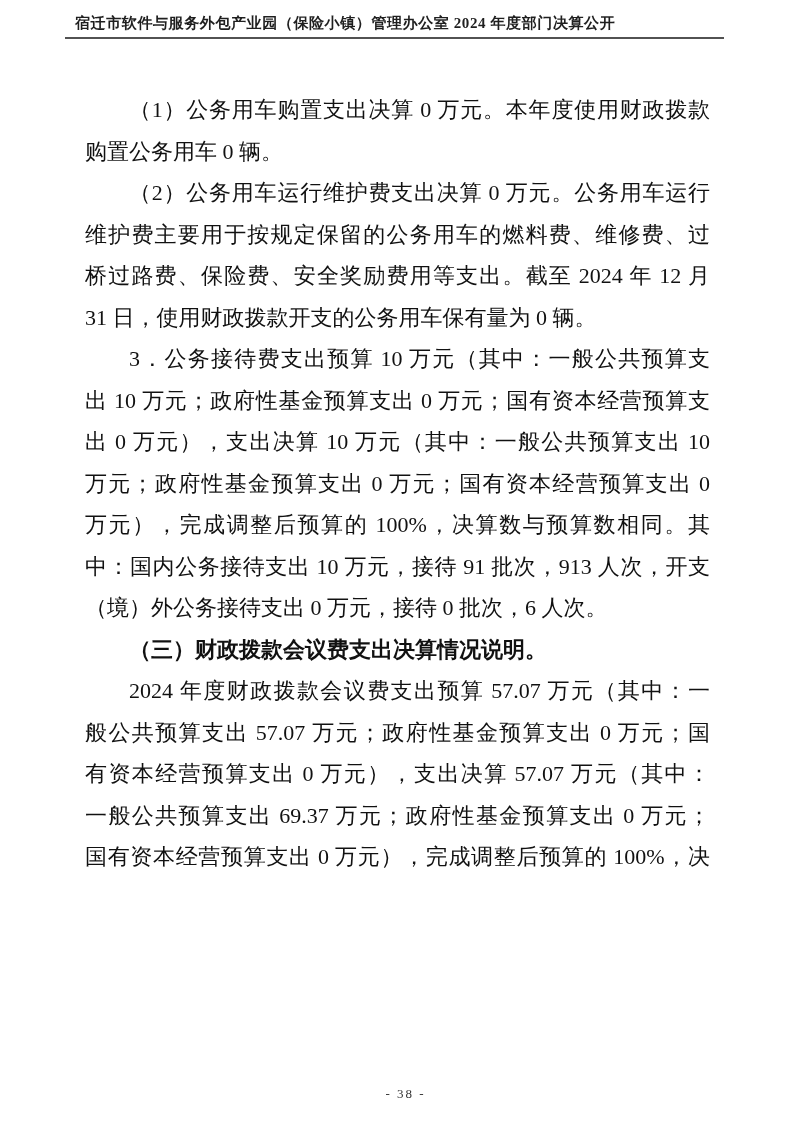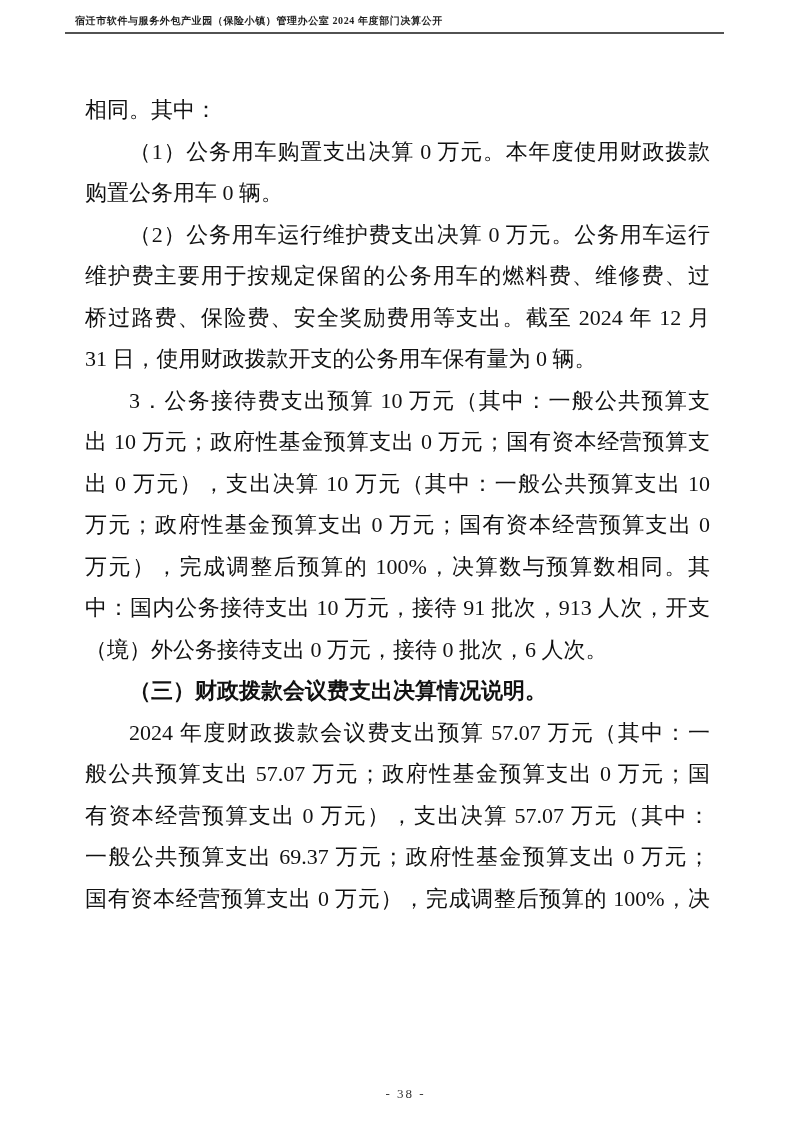--- a/index.html
+++ b/index.html
@@ -15,21 +15,21 @@
   }
   .page-header {
     position: absolute;
     top: 14px;
     left: 65px;
     width: 659px;
   }
   .header-title {
     padding-left: 10px;
     padding-bottom: 4px;
-    font-size: 10px;
+    font-size: 15px;
     font-weight: bold;
     letter-spacing: 0.6px;
     color: #1f1f1f;
     white-space: nowrap;
   }
   .header-rule {
     height: 0;
     border-bottom: 2.5px solid #525252;
   }
   .page-body {
@@ -72,21 +72,20 @@
 <body>
 
 <div class="page">
 
   <div class="page-header">
     <div class="header-title">宿迁市软件与服务外包产业园（保险小镇）管理办公室 2024 年度部门决算公开</div>
     <div class="header-rule"></div>
   </div>
 
   <div class="page-body">
-    <div class="line">相同。其中：</div>
     <div class="line fill indent">（1）公务用车购置支出决算 0 万元。本年度使用财政拨款</div>
     <div class="line">购置公务用车 0 辆。</div>
     <div class="line fill indent">（2）公务用车运行维护费支出决算 0 万元。公务用车运行</div>
     <div class="line fill">维护费主要用于按规定保留的公务用车的燃料费、维修费、过</div>
     <div class="line fill">桥过路费、保险费、安全奖励费用等支出。截至 2024 年 12 月</div>
     <div class="line">31 日，使用财政拨款开支的公务用车保有量为 0 辆。</div>
     <div class="line fill indent">3．公务接待费支出预算 10 万元（其中：一般公共预算支</div>
     <div class="line fill">出 10 万元；政府性基金预算支出 0 万元；国有资本经营预算支</div>
     <div class="line fill">出 0 万元），支出决算 10 万元（其中：一般公共预算支出 10</div>
     <div class="line fill">万元；政府性基金预算支出 0 万元；国有资本经营预算支出 0</div>

